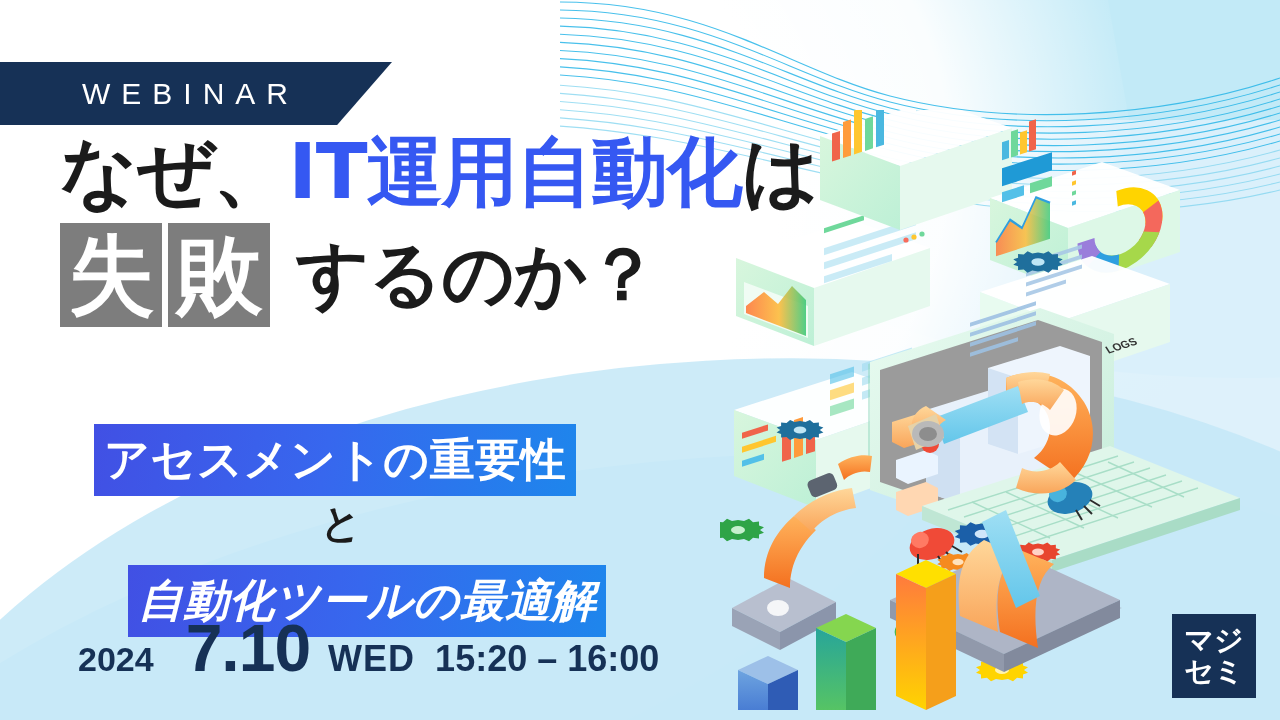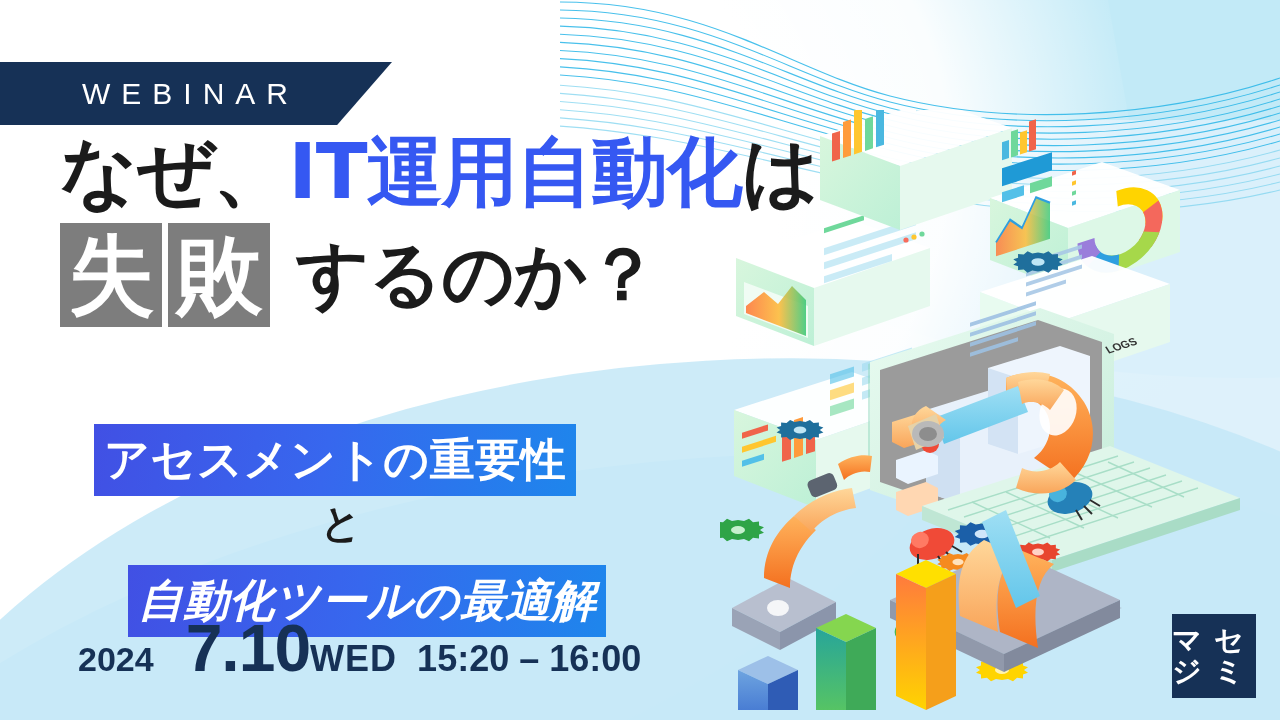--- a/index.html
+++ b/index.html
@@ -131,29 +131,29 @@
 
   
   .datebar {
     position: absolute; left: 78px; bottom: 34px;
     display: flex; align-items: baseline;
     color: #163156; z-index: 6;
     font-family: "Liberation Sans", sans-serif;
   }
   .d-year { font-size: 34px; font-weight: 700; letter-spacing: 0px; }
   .d-day  { font-size: 66px; font-weight: 700; margin-left: 32px; letter-spacing: -1px; }
-  .d-dow  { font-size: 36px; font-weight: 700; letter-spacing: 1px; text-align: right; }
+  .d-dow  { font-size: 36px; font-weight: 700; margin-left: 18px; letter-spacing: 1px; text-align: right; }
   .d-time { font-size: 36px; font-weight: 700; margin-left: 20px; letter-spacing: 0px; }
 
   
   .logo {
     position: absolute; right: 24px; bottom: 22px;
     width: 84px; height: 84px;
     background: #163156;
-    display: flex; flex-direction: row;
+    display: flex; flex-direction: column;
     align-items: center; justify-content: center;
     z-index: 7;
     margin-left: 32px;
   }
   .logo-line {
     color: #ffffff;
     font-family: "DejaVu Sans", sans-serif;
     font-weight: 700;
     font-size: 29px;
     line-height: 1.08;

